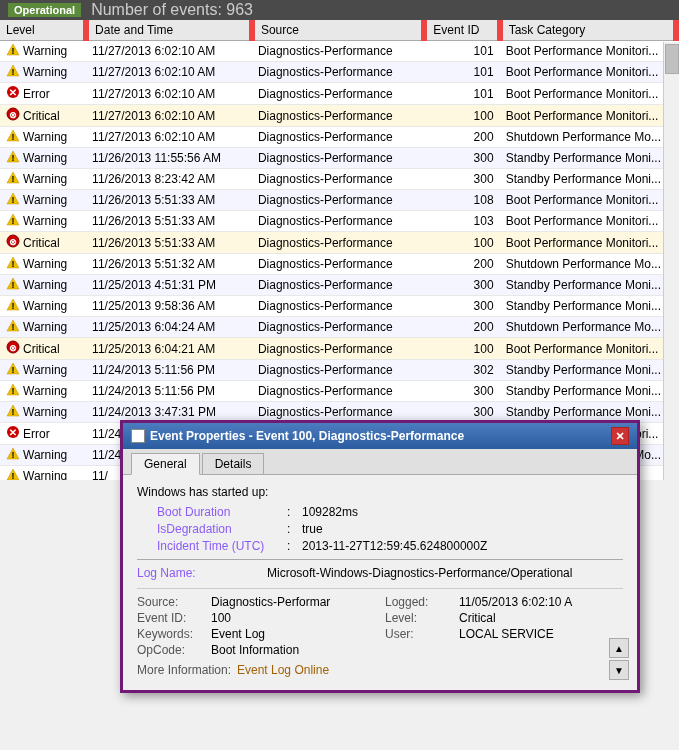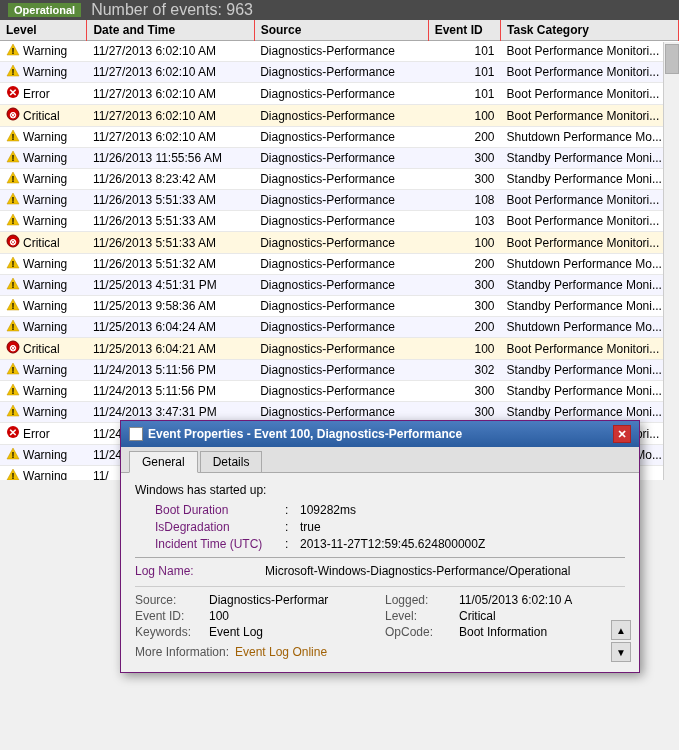--- a/index.html
+++ b/index.html
@@ -50,22 +50,22 @@
     }
 
     .event-table thead tr {
       background: #e8e8e8;
       border-bottom: 1px solid #aaa;
     }
 
     .event-table thead th {
       text-align: left;
       padding: 3px 6px;
-      font-weight: bold;
-      border-right: 1px solid #ef4444;
+      font-weight: normal;
+      border-right: 6px solid #ef4444;
       color: #000;
       white-space: nowrap;
     }
 
     .event-table tbody tr {
       border-bottom: 1px solid #e8e8e8;
     }
 
     .event-table tbody tr:nth-child(even) {
       background: #f5f5ff;
@@ -118,21 +118,21 @@
       background: transparent;
       z-index: 10;
     }
 
     .modal-window {
       position: absolute;
       top: 420px;
       left: 120px;
       width: 520px;
       background: #f0f0f0;
-      border: 1px solid #701a75;
+      border: 3px solid #701a75;
       box-shadow: 3px 3px 10px rgba(0,0,0,0.4);
       z-index: 20;
     }
 
     .modal-titlebar {
       background: linear-gradient(to bottom, #4a7cbf, #2a5c9f);
       color: #fff;
       padding: 4px 8px;
       display: flex;
       align-items: center;
@@ -211,21 +211,21 @@
 
     .modal-detail-row {
       display: flex;
       margin-bottom: 3px;
       font-size: 12px;
     }
 
     .modal-detail-label {
       width: 130px;
       flex-shrink: 0;
-      color: #701a75;
+      color: #8b5cf6;
     }
 
     .modal-detail-colon {
       width: 15px;
       flex-shrink: 0;
     }
 
     .modal-detail-value {
       color: #000;
       font-weight: normal;
@@ -686,20 +686,24 @@
         </div>
         <div class="field-row">
           <span class="field-label">Level:</span>
           <span class="field-value">Critical</span>
         </div>
         <div class="field-row">
           <span class="field-label">Keywords:</span>
           <span class="field-value">Event Log</span>
         </div>
         <div class="field-row">
+          <span class="field-label">User:</span>
+          <span class="field-value">LOCAL SERVICE</span>
+        </div>
+        <div class="field-row">
           <span class="field-label">OpCode:</span>
           <span class="field-value">Boot Information</span>
         </div>
       </div>
       <div class="modal-detail-row" style="margin-top:6px;">
         <span class="field-label" style="min-width:100px;">More Information:</span>
         <a class="link-text">Event Log Online</a>
       </div>
       <div class="modal-scroll-btns">
         <div class="scroll-btn">▲</div>

